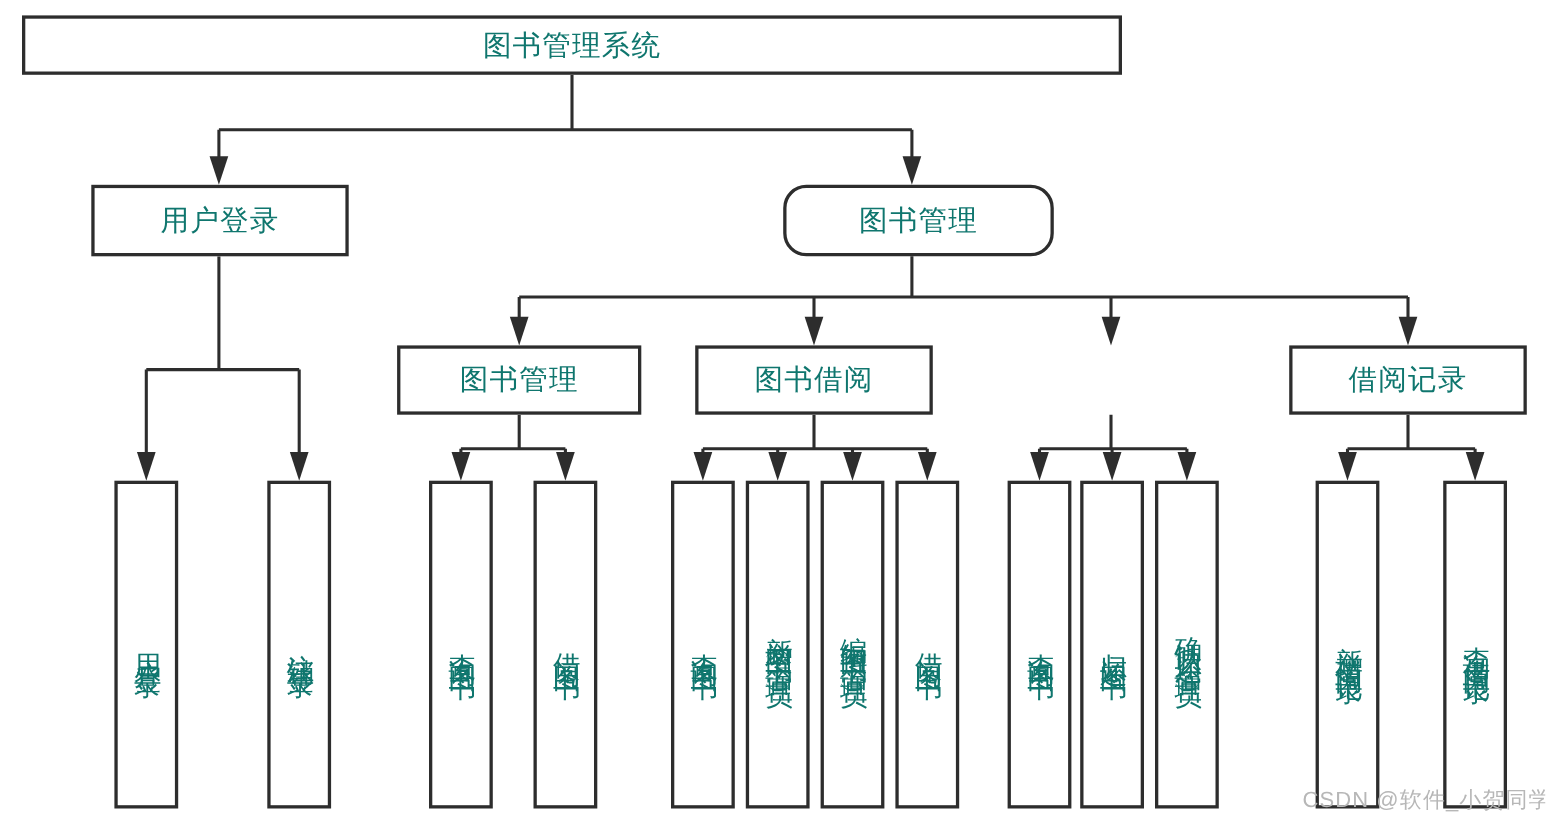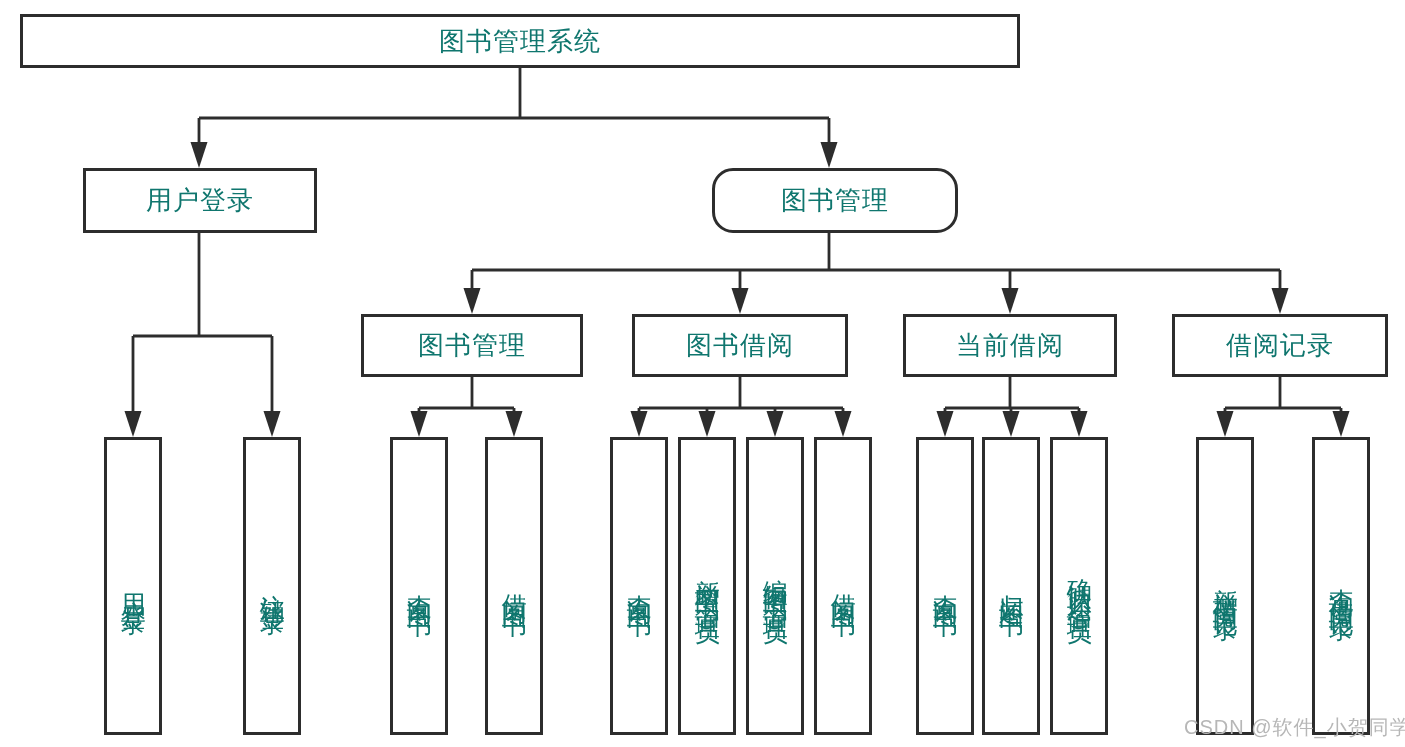--- a/index.html
+++ b/index.html
@@ -105,21 +105,20 @@
     </g>
   </svg>
 
   <div class="box h-box" id="node-root">图书管理系统</div>
 
   <div class="box h-box" id="node-user-login">用户登录</div>
   <div class="box h-box" id="node-book-management">图书管理</div>
 
   <div class="box h-box" id="node-new-book-recommend">图书管理</div>
   <div class="box h-box" id="node-book-borrowing">图书借阅</div>
-  <div class="box h-box" id="node-current-borrowing">当前借阅</div>
   <div class="box h-box" id="node-borrow-records">借阅记录</div>
 
   <div class="box v-box leaf" id="leaf-login">
     <span class="v-text">用户登录</span>
   </div>
   <div class="box v-box leaf" id="leaf-logout">
     <span class="v-text">注销登录</span>
   </div>
 
   <div class="box v-box leaf" id="leaf-query-book-1">

